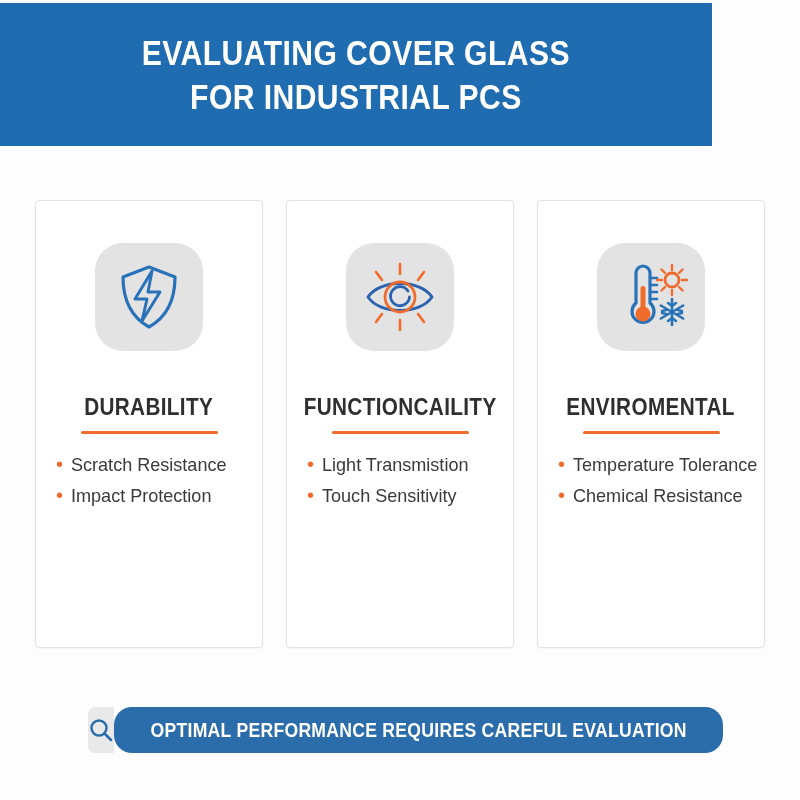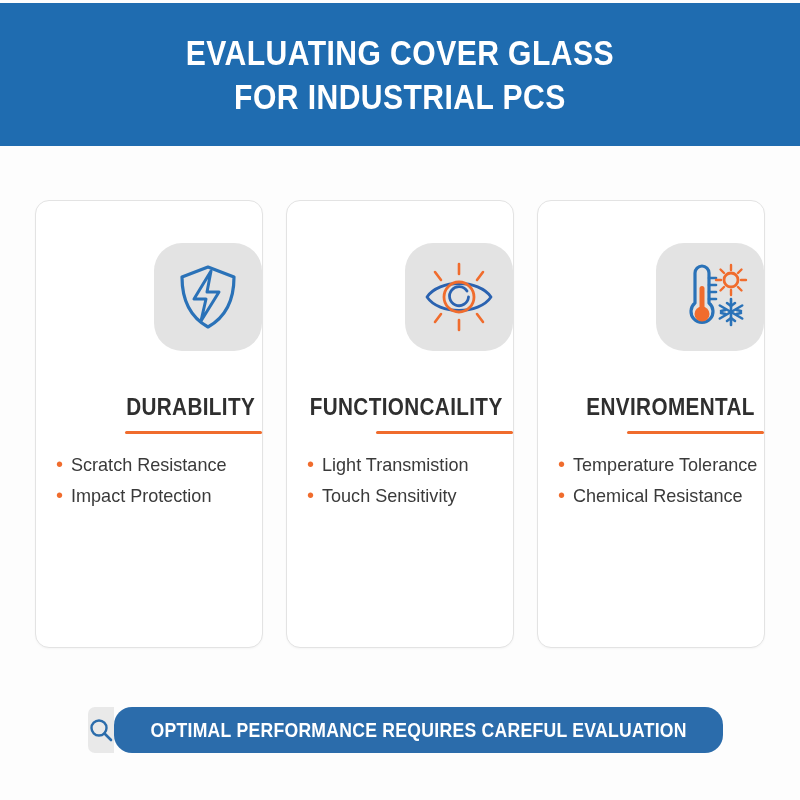--- a/index.html
+++ b/index.html
@@ -13,21 +13,21 @@
     font-family: "Liberation Sans", sans-serif;
     overflow: hidden;
     position: relative;
   }
 
   
   .header {
     position: absolute;
     left: 0;
     top: 3px;
-    width: 800px;
+    width: 712px;
     height: 143px;
     background: #1f6cb0;
     display: flex;
     align-items: center;
     justify-content: center;
   }
   .header-title {
     color: #ffffff;
     font-family: "Liberation Sans Narrow", "Liberation Sans", sans-serif;
     font-weight: bold;
@@ -49,25 +49,25 @@
     height: 450px;
     display: flex;
     justify-content: space-between;
   }
   .card {
     width: 228px;
     height: 448px;
     box-sizing: border-box;
     background: #ffffff;
     border: 1px solid #e3e3e3;
-    border-radius: 14px;
+    border-radius: 4px;
     box-shadow: 0 1px 2px rgba(0,0,0,0.035);
     display: flex;
     flex-direction: column;
-    align-items: flex-end;
+    align-items: center;
     padding-top: 42px;
   }
   .icon-tile {
     width: 108px;
     height: 108px;
     border-radius: 28px;
     background: #e3e3e3;
     display: flex;
     align-items: center;
     justify-content: center;

